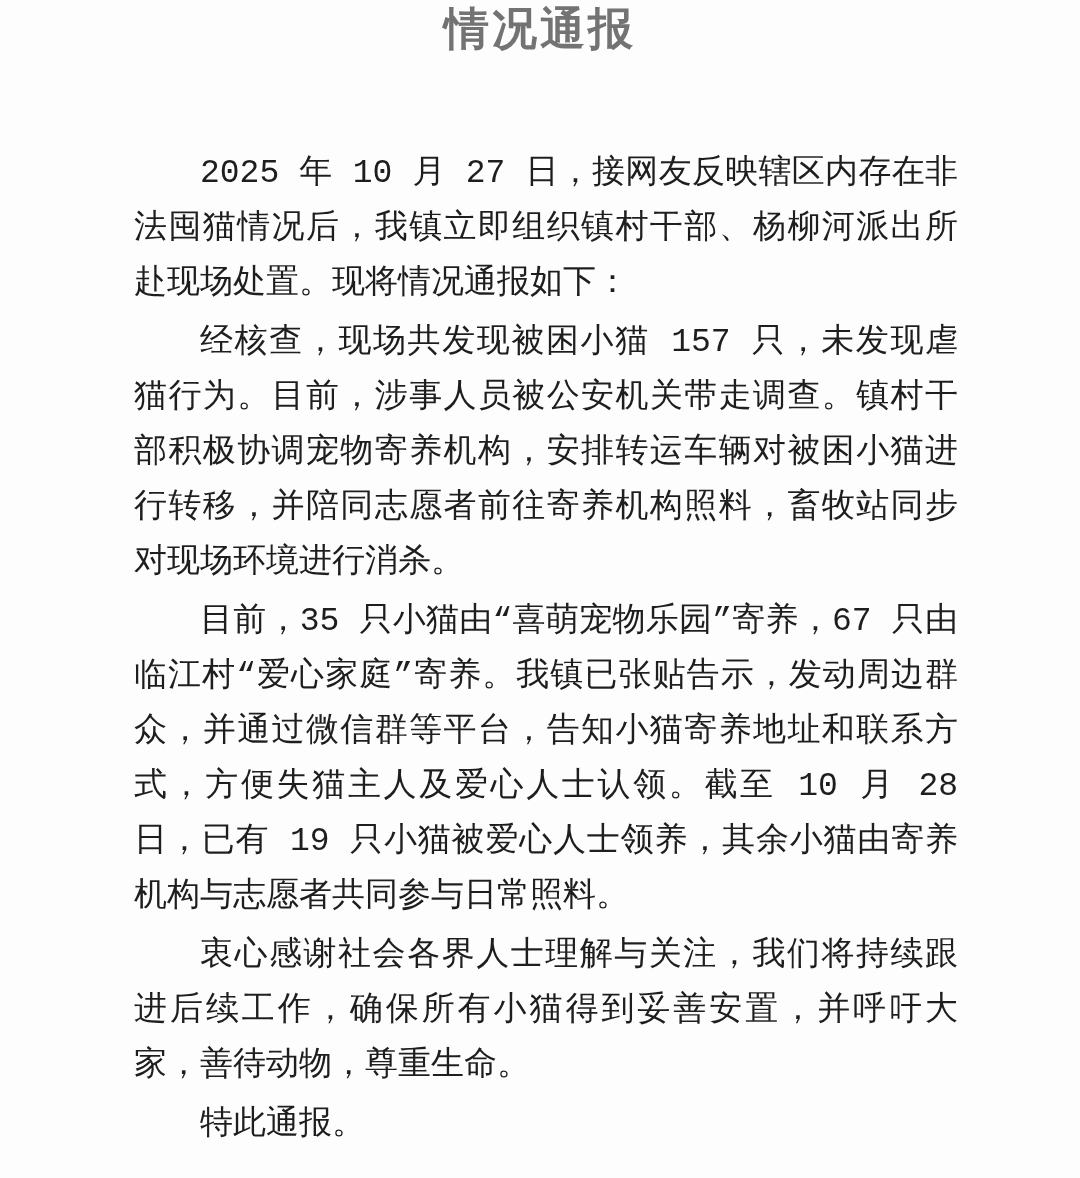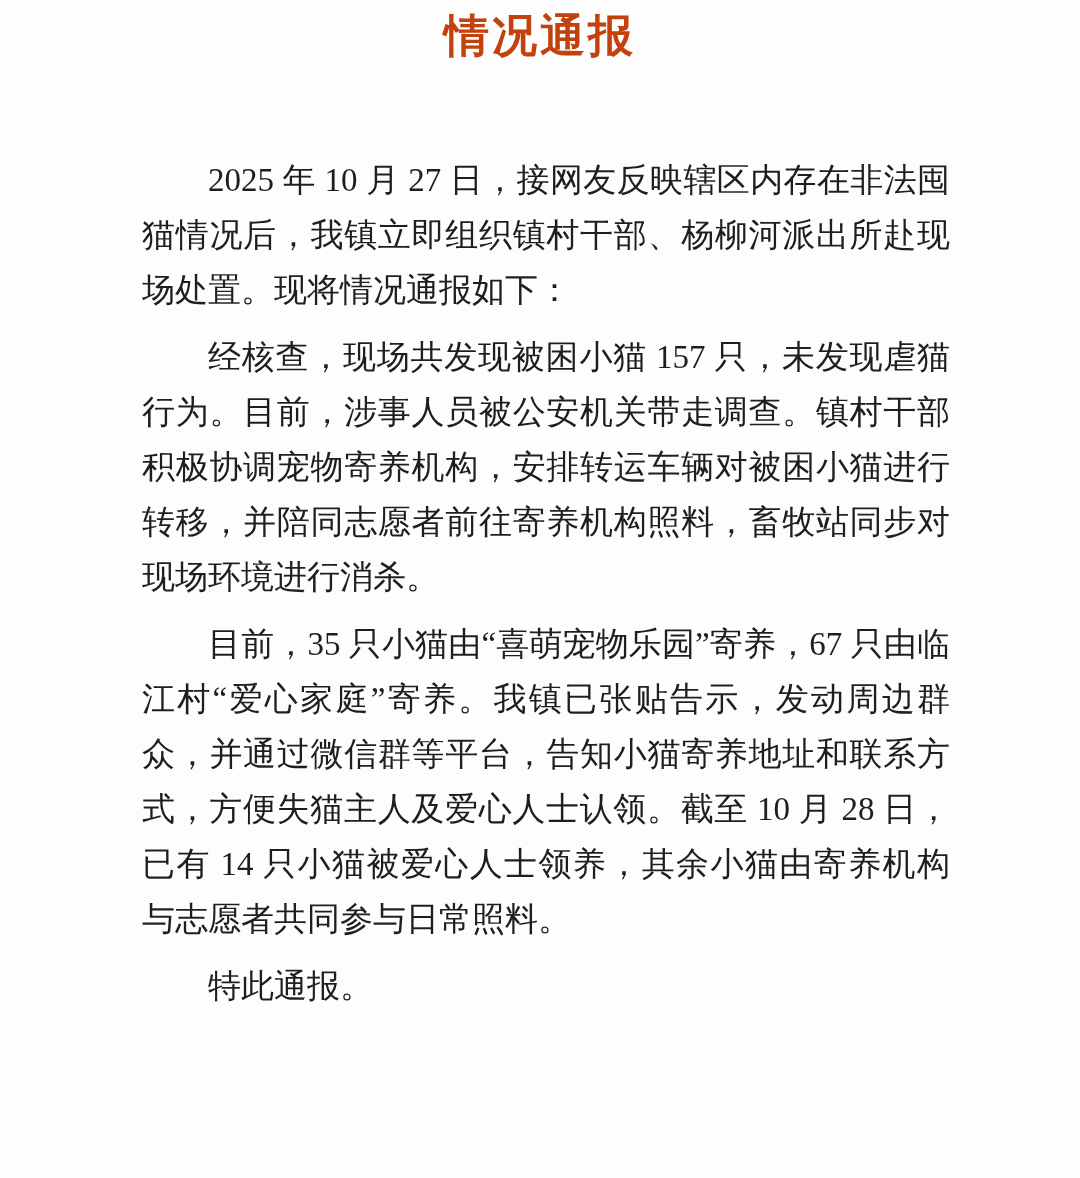--- a/index.html
+++ b/index.html
@@ -14,53 +14,55 @@
     }
     .page {
       position: relative;
       width: 1080px;
       height: 1178px;
       box-sizing: border-box;
       background: #fdfdfd;
       color: #1e1e1e;
     }
     .doc-title {
-      margin: 7px;
+      margin: 0;
       text-align: center;
       font-size: 45px;
       line-height: 58px;
       font-weight: 700;
       letter-spacing: 3px;
-      color: #c2410c;
+      color: #737373;
     }
     .doc-body {
       margin: 88px 118px 0 130px;
       font-size: 33px;
       line-height: 55px;
       text-align: justify;
       text-justify: inter-ideograph;
     }
     .doc-body p {
-      margin: 12px;
+      margin: 4px;
       text-indent: 2em;
+      font-family: Liberation Mono, monospace;
     }
   </style>
 </head>
 <body>
 
 <div class="page">
 
   <h1 class="doc-title">情况通报</h1>
 
   <div class="doc-body">
 
     <p>2025 年 10 月 27 日，接网友反映辖区内存在非法囤猫情况后，我镇立即组织镇村干部、杨柳河派出所赴现场处置。现将情况通报如下：</p>
 
     <p>经核查，现场共发现被困小猫 157 只，未发现虐猫行为。目前，涉事人员被公安机关带走调查。镇村干部积极协调宠物寄养机构，安排转运车辆对被困小猫进行转移，并陪同志愿者前往寄养机构照料，畜牧站同步对现场环境进行消杀。</p>
 
-    <p>目前，35 只小猫由“喜萌宠物乐园”寄养，67 只由临江村“爱心家庭”寄养。我镇已张贴告示，发动周边群众，并通过微信群等平台，告知小猫寄养地址和联系方式，方便失猫主人及爱心人士认领。截至 10 月 28 日，已有 14 只小猫被爱心人士领养，其余小猫由寄养机构与志愿者共同参与日常照料。</p>
+    <p>目前，35 只小猫由“喜萌宠物乐园”寄养，67 只由临江村“爱心家庭”寄养。我镇已张贴告示，发动周边群众，并通过微信群等平台，告知小猫寄养地址和联系方式，方便失猫主人及爱心人士认领。截至 10 月 28 日，已有 19 只小猫被爱心人士领养，其余小猫由寄养机构与志愿者共同参与日常照料。</p>
 
+    <p>衷心感谢社会各界人士理解与关注，我们将持续跟进后续工作，确保所有小猫得到妥善安置，并呼吁大家，善待动物，尊重生命。</p>
 
     <p>特此通报。</p>
 
   </div>
 
 </div>
 
 </body></html>

